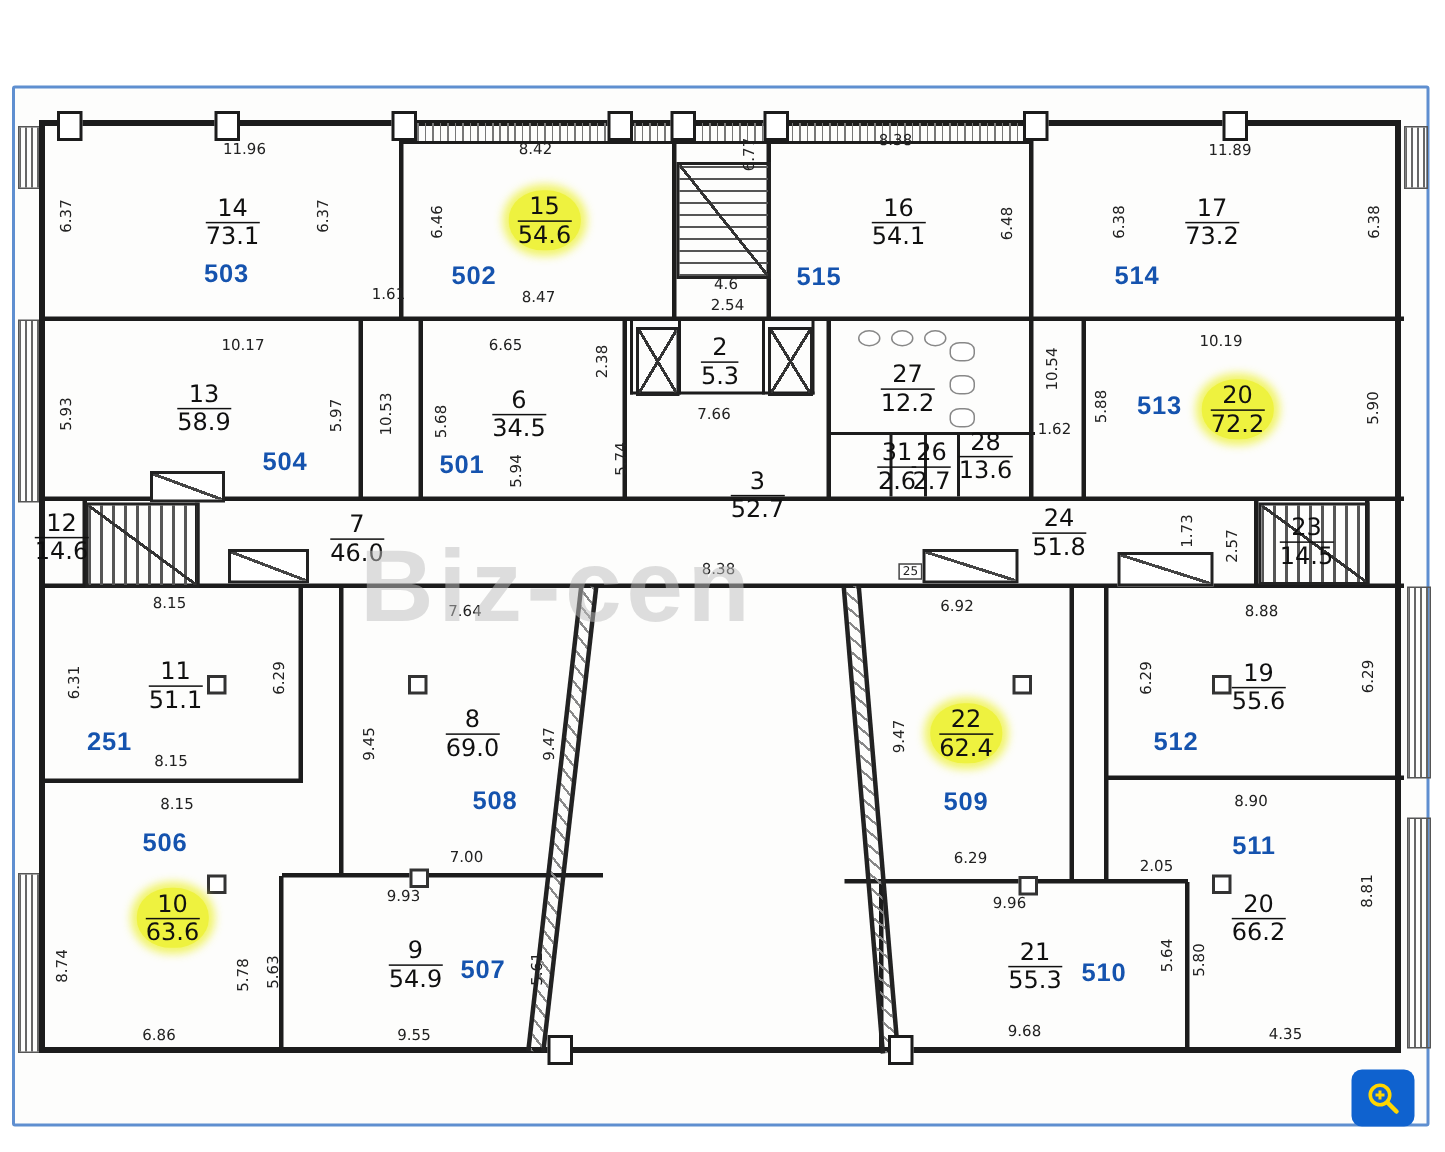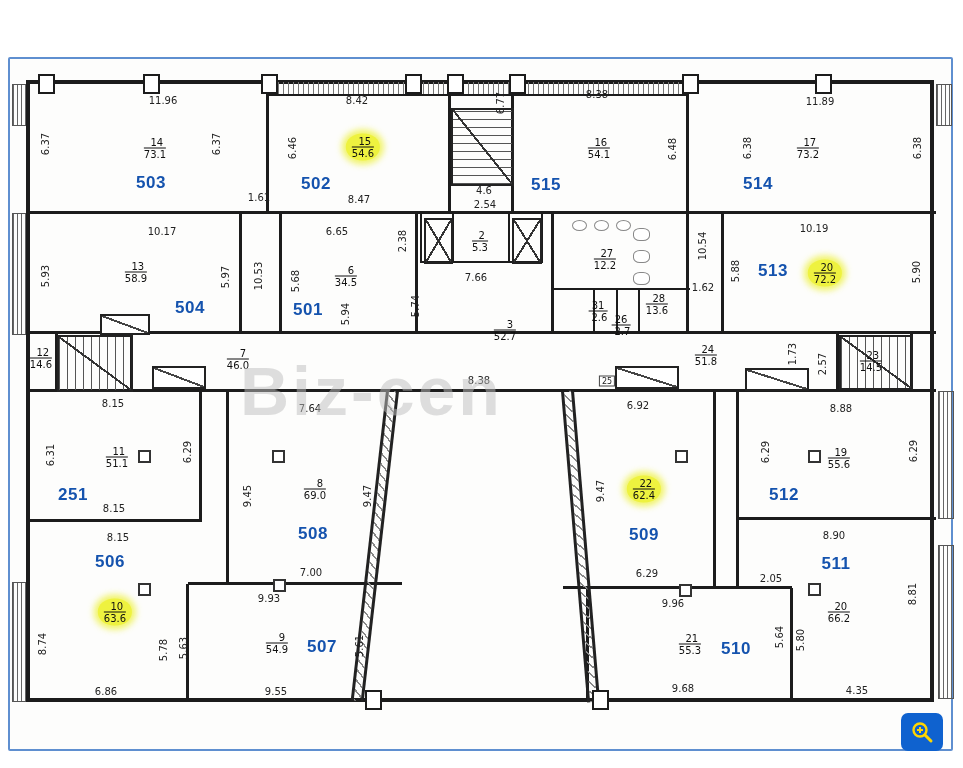--- a/index.html
+++ b/index.html
@@ -36,22 +36,22 @@
         background:repeating-linear-gradient(45deg,#888 0 1.5px,transparent 1.5px 7px);
         transform-origin:50% 0;z-index:2;box-sizing:border-box;}
   .fix{position:absolute;border:1.5px solid #888;border-radius:50%;background:#fff;z-index:3;}
   .hatchband{position:absolute;left:268px;top:82px;width:420px;height:12px;z-index:2;
         background:repeating-linear-gradient(90deg,#777 0 1px,transparent 1px 5px);
         border-bottom:2px solid #1c1c1c;}
   
   .dim{position:absolute;font-size:10px;color:#222;transform:translate(-50%,-50%);
        white-space:nowrap;z-index:10;}
   .dim.v{transform:translate(-50%,-50%) rotate(-90deg);}
-  .stat{position:absolute;transform:translate(-50%,-50%);text-align:right;
-        font-size:10px;color:#101010;line-height:1.1;z-index:12;}
+  .stat{position:absolute;transform:translate(-50%,-50%);text-align:center;
+        font-size:16px;color:#101010;line-height:1.1;z-index:12;}
   .stat .u{display:block;border-bottom:1.5px solid #101010;padding:0 3px;}
   .stat.ylw{background:#eef23f;border-radius:48%;padding:2px 6px;
         box-shadow:0 0 6px 4px rgba(238,242,80,.85);}
   .rlabel{position:absolute;transform:translate(-50%,-50%);z-index:12;
         font:bold 17px "Liberation Sans",sans-serif;color:#1553ae;letter-spacing:.5px;}
   .mini{position:absolute;transform:translate(-50%,-50%);font-size:8px;color:#222;
         border:1px solid #444;padding:0 2px;background:#fff;z-index:11;}
   .wm{position:absolute;left:240px;top:352px;width:480px;z-index:40;pointer-events:none;
       font:bold 68px "Liberation Sans",sans-serif;color:#bfbfbf;opacity:.5;letter-spacing:3px;}
   .zoombtn{position:absolute;left:901px;top:713px;width:42px;height:38px;background:#0f62cf;
@@ -159,38 +159,38 @@
     <div class="fix" style="left:633px;top:272px;width:15px;height:11px;border-radius:40%"></div>
 
     <div class="rlabel" style="left:151px;top:183px">503</div>
     <div class="rlabel" style="left:316px;top:184px">502</div>
     <div class="rlabel" style="left:546px;top:185px">515</div>
     <div class="rlabel" style="left:758px;top:184px">514</div>
     <div class="rlabel" style="left:190px;top:308px">504</div>
     <div class="rlabel" style="left:308px;top:310px">501</div>
     <div class="rlabel" style="left:773px;top:271px">513</div>
     <div class="rlabel" style="left:73px;top:495px">251</div>
-    <div class="rlabel" style="left:313px;top:534px">508</div>
+    <div class="rlabel" style="left:330px;top:534px">508</div>
     <div class="rlabel" style="left:784px;top:495px">512</div>
     <div class="rlabel" style="left:110px;top:562px">506</div>
     <div class="rlabel" style="left:322px;top:647px">507</div>
     <div class="rlabel" style="left:644px;top:535px">509</div>
     <div class="rlabel" style="left:736px;top:649px">510</div>
     <div class="rlabel" style="left:836px;top:564px">511</div>
 
     <div class="stat" style="left:155px;top:148px"><span class="u">14</span><span class="a">73.1</span></div>
     <div class="stat ylw" style="left:363px;top:147px"><span class="u">15</span><span class="a">54.6</span></div>
     <div class="stat" style="left:599px;top:148px"><span class="u">16</span><span class="a">54.1</span></div>
     <div class="stat" style="left:808px;top:148px"><span class="u">17</span><span class="a">73.2</span></div>
     <div class="stat" style="left:136px;top:272px"><span class="u">13</span><span class="a">58.9</span></div>
     <div class="stat" style="left:346px;top:276px"><span class="u">6</span><span class="a">34.5</span></div>
     <div class="stat" style="left:480px;top:241px"><span class="u">2</span><span class="a">5.3</span></div>
     <div class="stat" style="left:605px;top:259px"><span class="u">27</span><span class="a">12.2</span></div>
     <div class="stat" style="left:598px;top:311px"><span class="u">31</span><span class="a">2.6</span></div>
-    <div class="stat" style="left:621px;top:325px"><span class="u">26</span><span class="a">2.7</span></div>
+    <div class="stat" style="left:621px;top:311px"><span class="u">26</span><span class="a">2.7</span></div>
     <div class="stat" style="left:657px;top:304px"><span class="u">28</span><span class="a">13.6</span></div>
     <div class="stat" style="left:505px;top:330px"><span class="u">3</span><span class="a">52.7</span></div>
     <div class="stat" style="left:41px;top:358px"><span class="u">12</span><span class="a">14.6</span></div>
     <div class="stat" style="left:238px;top:359px"><span class="u">7</span><span class="a">46.0</span></div>
     <div class="stat" style="left:706px;top:355px"><span class="u">24</span><span class="a">51.8</span></div>
     <div class="stat" style="left:871px;top:361px"><span class="u">23</span><span class="a">14.5</span></div>
     <div class="stat ylw" style="left:825px;top:273px"><span class="u">20</span><span class="a">72.2</span></div>
     <div class="stat" style="left:117px;top:457px"><span class="u">11</span><span class="a">51.1</span></div>
     <div class="stat" style="left:315px;top:489px"><span class="u">8</span><span class="a">69.0</span></div>
     <div class="stat" style="left:839px;top:458px"><span class="u">19</span><span class="a">55.6</span></div>

